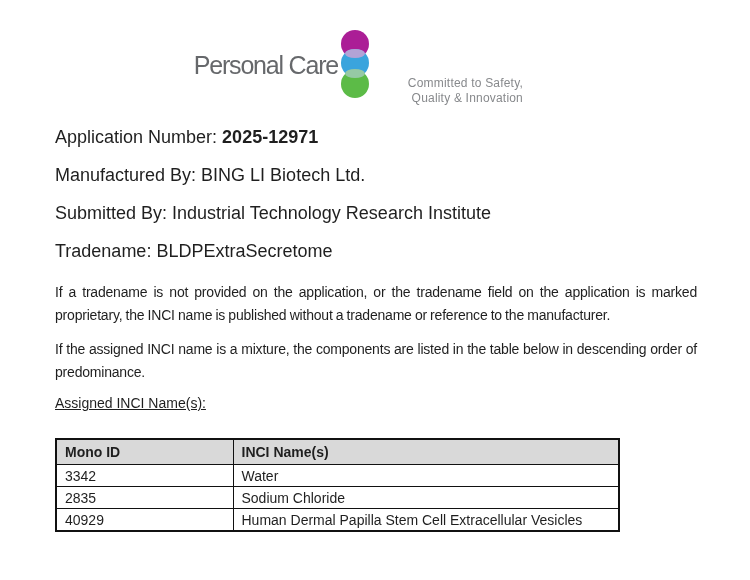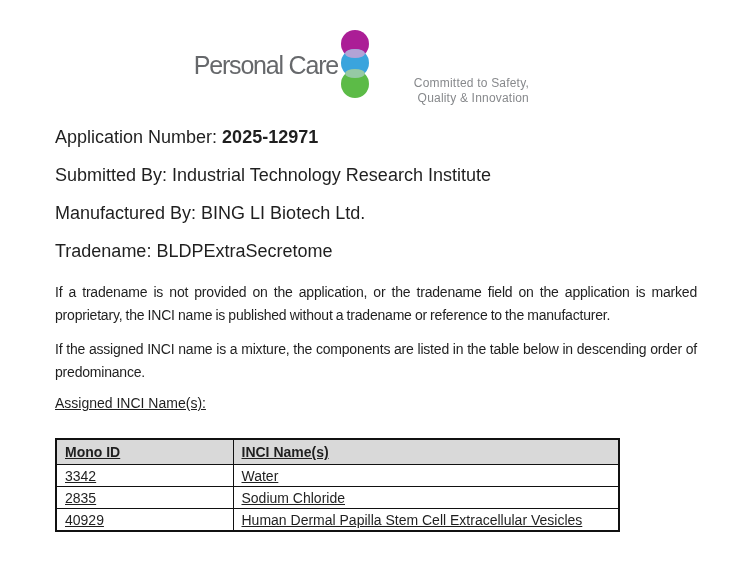--- a/index.html
+++ b/index.html
@@ -39,21 +39,21 @@
   .logo-circles {
     position: absolute;
     left: 341px;
     top: 30px;
     width: 28px;
     height: 69px;
   }
   .logo-tagline {
     position: absolute;
     top: 76px;
-    right: 221px;
+    right: 227px;
     width: 210px;
     text-align: right;
     font-size: 12px;
     line-height: 15px;
     letter-spacing: 0.2px;
     color: #87898c;
     white-space: nowrap;
   }
 
   
@@ -88,21 +88,20 @@
     text-decoration: underline;
   }
 
   
   table.inci-table {
     border-collapse: collapse;
     border: 2px solid #111111;
     margin-top: 27px;
     width: 565px;
     table-layout: fixed;
-    text-decoration: underline;
   }
   .inci-table th, .inci-table td {
     border: 1px solid #111111;
     font-size: 14px;
     text-align: left;
     padding: 2px 8px;
     overflow: hidden;
     white-space: nowrap;
   }
   .inci-table th {
@@ -139,27 +138,27 @@
   </header>
 
   <main class="doc-body">
 
     <p class="field">
       <span>Application Number:</span>
       <span class="value-bold">2025-12971</span>
     </p>
 
     <p class="field">
-      <span>Submitted By:</span>
-      <span class="value">Industrial Technology Research Institute</span>
+      <span>Manufactured By:</span>
+      <span class="value">BING LI Biotech Ltd.</span>
     </p>
 
     <p class="field">
-      <span>Manufactured By:</span>
-      <span class="value">BING LI Biotech Ltd.</span>
+      <span>Submitted By:</span>
+      <span class="value">Industrial Technology Research Institute</span>
     </p>
 
     <p class="field">
       <span>Tradename:</span>
       <span class="value">BLDPExtraSecretome</span>
     </p>
 
     <p class="para">If a tradename is not provided on the application, or the tradename field on the application is marked proprietary, the INCI name is published without a tradename or reference to the manufacturer.</p>
 
     <p class="para">If the assigned INCI name is a mixture, the components are listed in the table below in descending order of predominance.</p>

